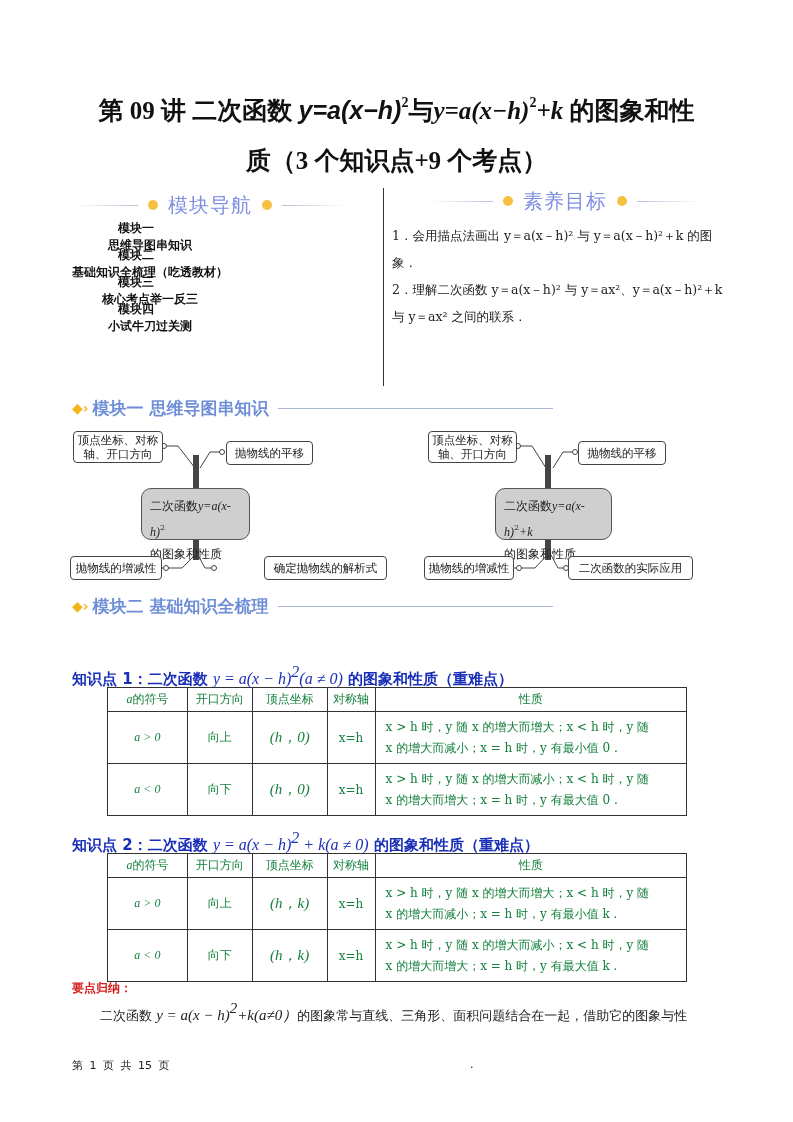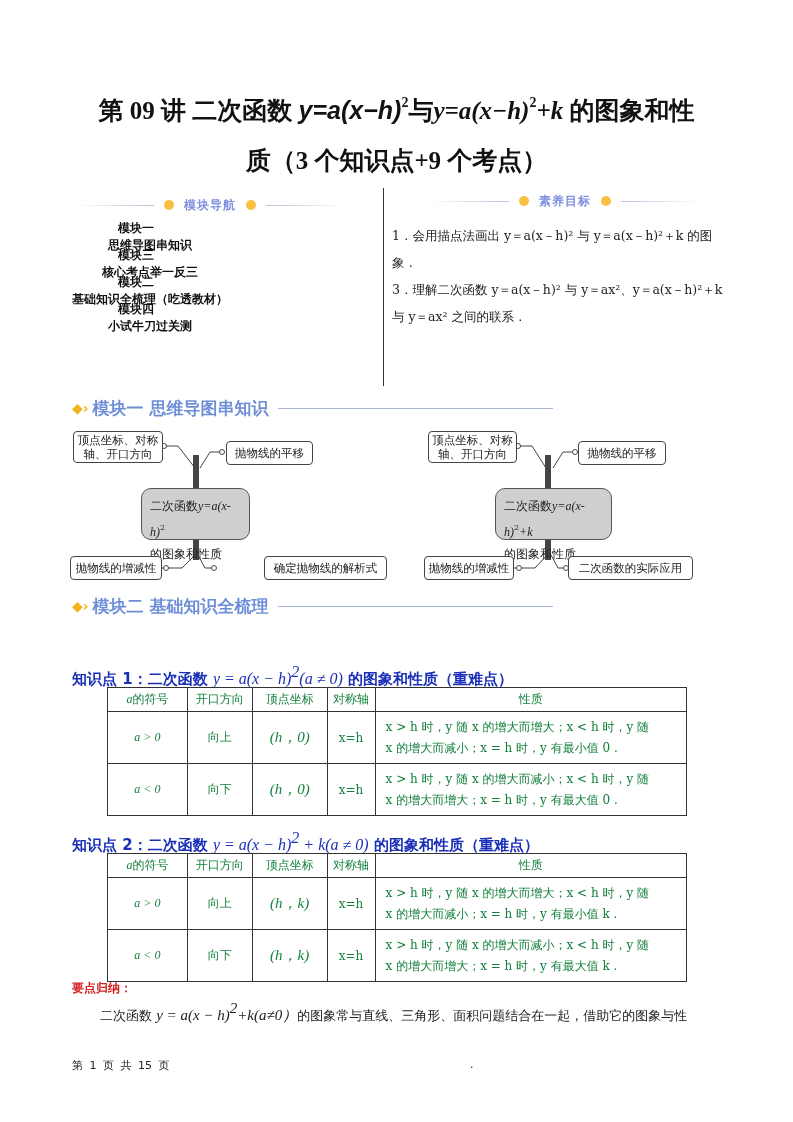--- a/index.html
+++ b/index.html
@@ -11,21 +11,21 @@
   .title-line { position: absolute; left: 0; width: 793px; text-align: center; font-family: "Liberation Serif", serif; font-weight: bold; font-size: 25px; color: #111; white-space: nowrap; }
   .title-line .sans-math { font-family: "Liberation Sans", sans-serif; font-style: italic; font-weight: bold; }
   .title-line .serif-math { font-family: "Liberation Serif", serif; font-style: italic; font-weight: bold; }
   .title-line sup { font-size: 14px; vertical-align: 12px; }
 
   
   .dot-header { position: absolute; height: 26px; display: flex; align-items: center; justify-content: center; }
   .dot-header .line { height: 1px; background: linear-gradient(90deg, rgba(180,190,215,0), #b6c0d8); flex: 1; }
   .dot-header .line.r { background: linear-gradient(90deg, #b6c0d8, rgba(180,190,215,0)); }
   .dot-header .dot { width: 10px; height: 10px; border-radius: 50%; background: #f6c143; margin: 0 10px; }
-  .dot-header .label { font-family: "DejaVu Sans", sans-serif; font-weight: bold; font-size: 12px; color: #7f90e0; letter-spacing: 1px; }
+  .dot-header .label { font-family: "DejaVu Sans", sans-serif; font-weight: normal; font-size: 20px; color: #7f90e0; letter-spacing: 1px; }
 
   .nav-list { position: absolute; left: 72px; top: 220px; font-family: "DejaVu Sans", sans-serif; font-weight: bold; font-size: 12px; }
   .nav-row { height: 27px; display: flex; align-items: center; flex-direction: column; }
   .nav-row .k { width: 64px; }
 
   .goals { position: absolute; left: 392px; top: 222px; width: 340px; font-size: 12.5px; line-height: 27px; color: #222; }
 
   .vdivider { position: absolute; left: 383px; top: 188px; width: 1px; height: 198px; background: #333; }
 
   
@@ -78,46 +78,46 @@
   <div class="dot"></div>
   <div class="line r"></div>
 </div>
 
 <div class="nav-list">
   <div class="nav-row">
       <span class="k">模块一</span>
       <span>思维导图串知识</span>
     </div>
   <div class="nav-row">
+      <span class="k">模块二</span>
+      <span>基础知识全梳理（吃透教材）</span>
+    </div>
+  <div class="nav-row">
       <span class="k">模块三</span>
       <span>核心考点举一反三</span>
     </div>
   <div class="nav-row">
-      <span class="k">模块二</span>
-      <span>基础知识全梳理（吃透教材）</span>
-    </div>
-  <div class="nav-row">
       <span class="k">模块四</span>
       <span>小试牛刀过关测</span>
     </div>
 </div>
 
 <div class="vdivider"></div>
 
 <div class="dot-header" style="left:430px; top:188px; width:270px;">
   <div class="line"></div>
   <div class="dot"></div>
   <div class="label">素养目标</div>
   <div class="dot"></div>
   <div class="line r"></div>
 </div>
 
 <div class="goals">
   <div>1．会用描点法画出 y＝a(x－h)² 与 y＝a(x－h)²＋k 的图象．</div>
-  <div>3．理解二次函数 y＝a(x－h)² 与 y＝ax²、y＝a(x－h)²＋k 与 y＝ax² 之间的联系．</div>
+  <div>2．理解二次函数 y＝a(x－h)² 与 y＝ax²、y＝a(x－h)²＋k 与 y＝ax² 之间的联系．</div>
 </div>
 
 <div class="mod-header" style="top:395px;">
   <span class="diamond">◆›</span>
   <span class="label">模块一 思维导图串知识</span>
   <span class="rule"></span>
 </div>
 
 <div>
   <svg class="mm-lines" style="left:0;top:0;width:793px;height:1122px;pointer-events:none;">

